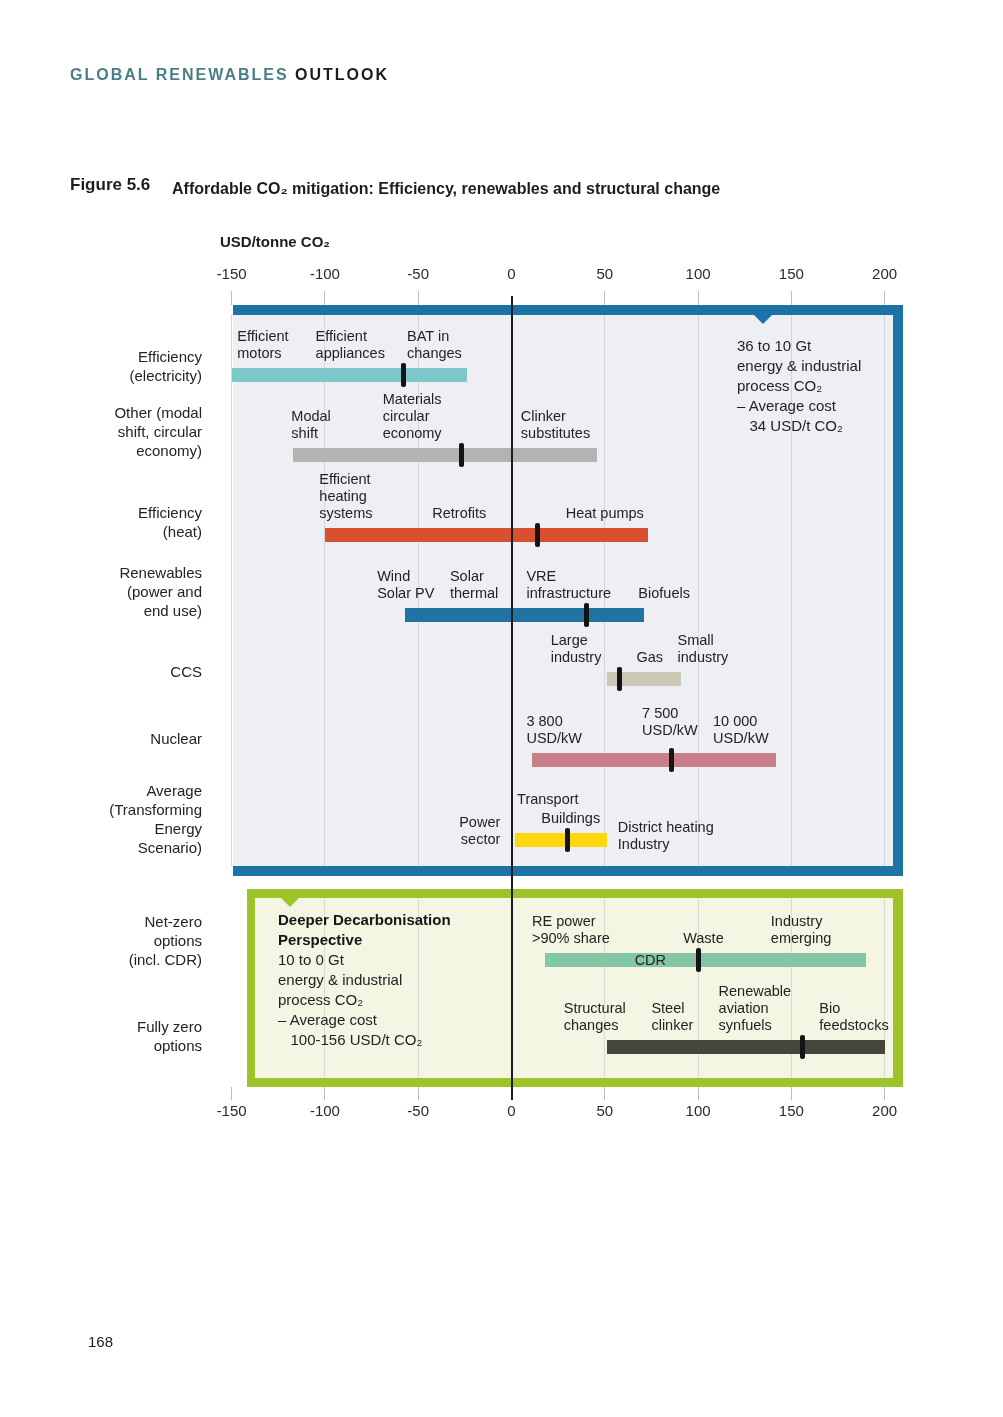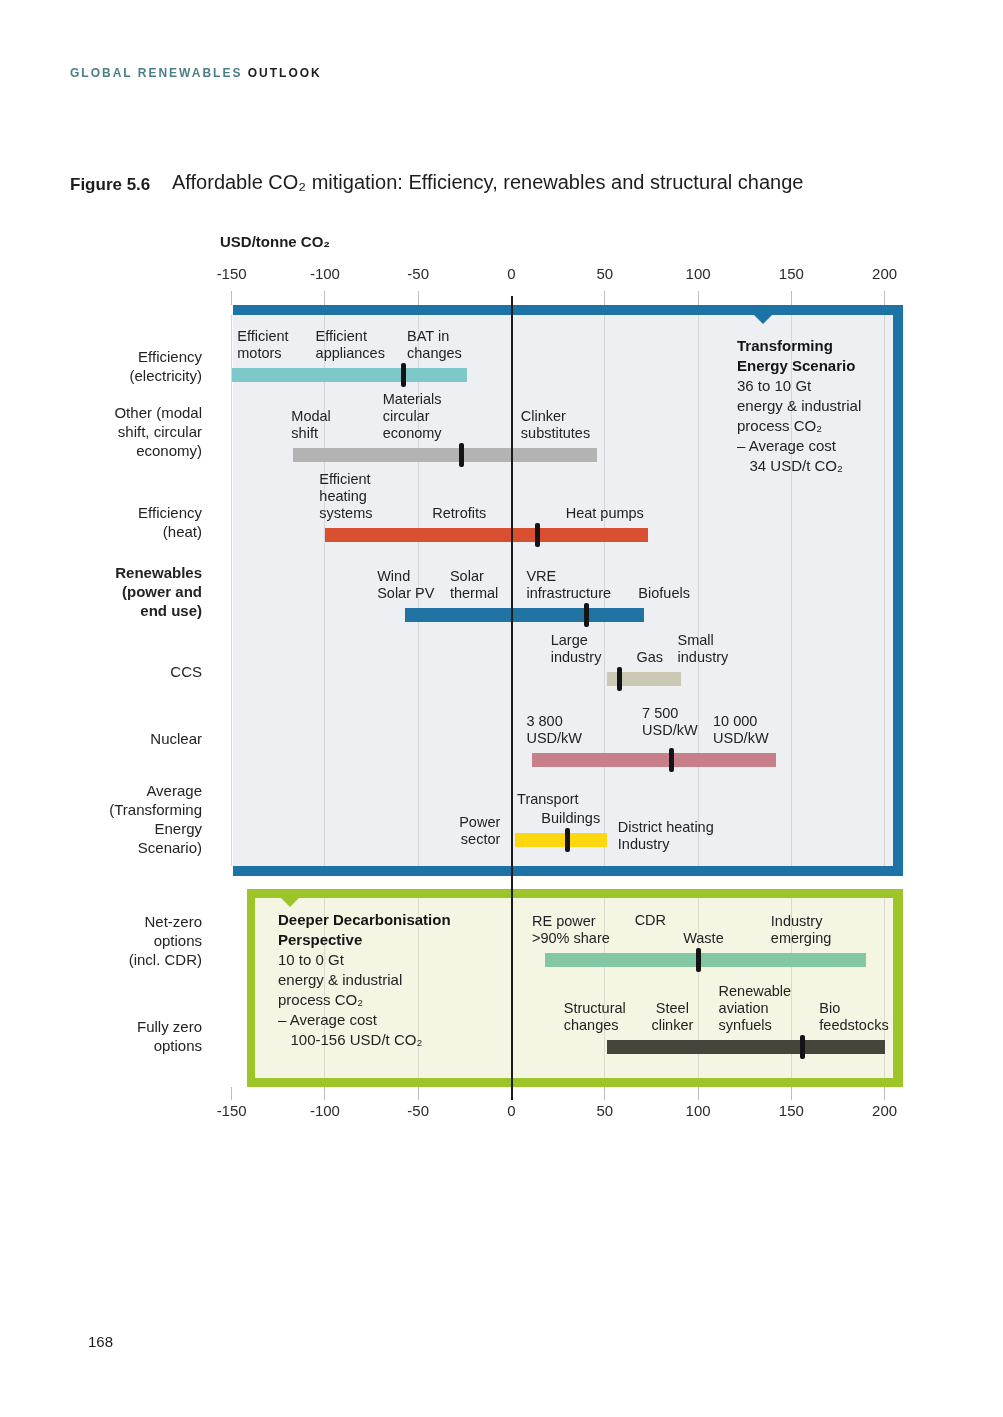--- a/index.html
+++ b/index.html
@@ -1,23 +1,23 @@
 <!DOCTYPE html>
 <html><head>
 <meta charset="utf-8">
 <style>
   html,body{margin:0;padding:0;background:#fff}
   .page{position:relative;width:1003px;height:1417px;background:#ffffff;
         font-family:"Liberation Sans",sans-serif;color:#232323;overflow:hidden}
   .abs{position:absolute}
-  .brand{left:70px;top:66px;font-size:12px;font-weight:bold;letter-spacing:2px}
+  .brand{left:70px;top:66px;font-size:16px;font-weight:bold;letter-spacing:2px}
   .brand-teal{color:#4b7f85}
   .brand-dark{color:#1c1c1c}
   .fig-label{left:70px;top:175px;font-size:17px;font-weight:bold;color:#1d1d1b}
-  .fig-title{left:172px;top:171px;font-size:20px;font-weight:normal;color:#1d1d1b}
+  .fig-title{left:172px;top:180px;font-size:16px;font-weight:bold;color:#1d1d1b}
   .fig-subtitle{left:172px;top:199px;font-size:16.5px;font-style:italic;color:#1d1d1b}
   .unit-label{left:220px;top:233px;font-size:15px;font-weight:bold;color:#1d1d1b}
   .axis-label{font-size:15px;color:#2a2a2a}
   .bar-label{font-size:14.5px;line-height:17px;white-space:pre-line;color:#232323}
   .cat-label{font-size:15px;line-height:19px;white-space:pre-line;color:#232323;text-align:right}
   .note-title{font-weight:bold;font-size:15px;line-height:20px;white-space:pre-line;color:#151515}
   .note-body{font-size:15px;line-height:20px;white-space:pre-line;color:#232323}
   .tes-note{left:737px;top:336px;width:175px}
   .ddp-note{left:278px;top:910px;width:230px}
   .tes-top{left:233px;top:305px;width:670px;height:10px;background:#1d73a5}
@@ -142,21 +142,21 @@
       <div class="abs cat-label" style="right: 801px; top: 522px; width: 150px; transform: translateY(-50%);">Efficiency
 (heat)</div>
       <div class="abs" style="left: 583.628px; top: 603px; width: 5px; height: 24px; background: rgb(20, 20, 20); border-radius: 2px;"></div>
       <div class="abs bar-label" style="bottom: 815px; left: 377.17px;">Wind
 Solar PV</div>
       <div class="abs bar-label" style="bottom: 815px; left: 449.932px;">Solar
 thermal</div>
       <div class="abs bar-label" style="bottom: 815px; left: 526.426px;">VRE
 infrastructure</div>
       <div class="abs bar-label" style="bottom: 815px; left: 638.368px;">Biofuels</div>
-      <div class="abs cat-label" style="right: 801px; top: 591px; width: 150px; transform: translateY(-50%); font-weight: bold;">Renewables
+      <div class="abs cat-label" style="right: 801px; top: 591px; width: 150px; transform: translateY(-50%);">Renewables
 (power and
 end use)</div>
       <div class="abs" style="left: 617.211px; top: 667px; width: 5px; height: 24px; background: rgb(20, 20, 20); border-radius: 2px;"></div>
       <div class="abs bar-label" style="bottom: 751px; left: 550.68px;">Large
 industry</div>
       <div class="abs bar-label" style="bottom: 751px; left: 636.502px;">Gas</div>
       <div class="abs bar-label" style="bottom: 751px; left: 677.547px;">Small
 industry</div>
       <div class="abs cat-label" style="right: 801px; top: 671px; width: 150px; transform: translateY(-50%);">CCS</div>
       <div class="abs" style="left: 669.45px; top: 748px; width: 5px; height: 24px; background: rgb(20, 20, 20); border-radius: 2px;"></div>
@@ -174,44 +174,42 @@
       <div class="abs bar-label" style="bottom: 590px; left: 541.351px;">Buildings</div>
       <div class="abs bar-label" style="bottom: 564px; left: 617.845px;">District heating
 Industry</div>
       <div class="abs cat-label" style="right: 801px; top: 819px; width: 150px; transform: translateY(-50%);">Average
 (Transforming
 Energy
 Scenario)</div>
       <div class="abs" style="left: 695.57px; top: 948px; width: 5px; height: 24px; background: rgb(20, 20, 20); border-radius: 2px;"></div>
       <div class="abs bar-label" style="bottom: 470px; left: 532.023px;">RE power
 &gt;90% share</div>
-      <div class="abs bar-label" style="bottom: 488px; left: 634.636px; margin-top: 28px;">CDR</div>
+      <div class="abs bar-label" style="bottom: 448px; left: 634.636px; margin-top: 28px;">CDR</div>
       <div class="abs bar-label" style="bottom: 470px; left: 683.144px;">Waste</div>
       <div class="abs bar-label" style="bottom: 470px; left: 770.832px;">Industry
 emerging</div>
       <div class="abs cat-label" style="right: 801px; top: 940px; width: 150px; transform: translateY(-50%);">Net-zero
 options
 (incl. CDR)</div>
       <div class="abs" style="left: 800.049px; top: 1035px; width: 5px; height: 24px; background: rgb(20, 20, 20); border-radius: 2px;"></div>
       <div class="abs bar-label" style="bottom: 383px; left: 563.74px;">Structural
 changes</div>
-      <div class="abs bar-label" style="bottom: 383px; left: 651.428px; text-align: center;">Steel
+      <div class="abs bar-label" style="bottom: 383px; left: 651.428px;">Steel
 clinker</div>
       <div class="abs bar-label" style="bottom: 383px; left: 718.593px;">Renewable
 aviation
 synfuels</div>
       <div class="abs bar-label" style="bottom: 383px; left: 819.341px;">Bio
 feedstocks</div>
       <div class="abs cat-label" style="right: 801px; top: 1036px; width: 150px; transform: translateY(-50%);">Fully zero
 options</div>
     </div>
 
   <div class="abs tes-note">
-    <div class="note-title">Transforming
-Energy Scenario</div>
     <div class="note-body">36 to 10 Gt
 energy &amp; industrial
 process CO₂
 – Average cost
 &nbsp;&nbsp;&nbsp;34 USD/t CO₂</div>
   </div>
   <div class="abs ddp-note">
     <div class="note-title">Deeper Decarbonisation
 Perspective</div>
     <div class="note-body">10 to 0 Gt

